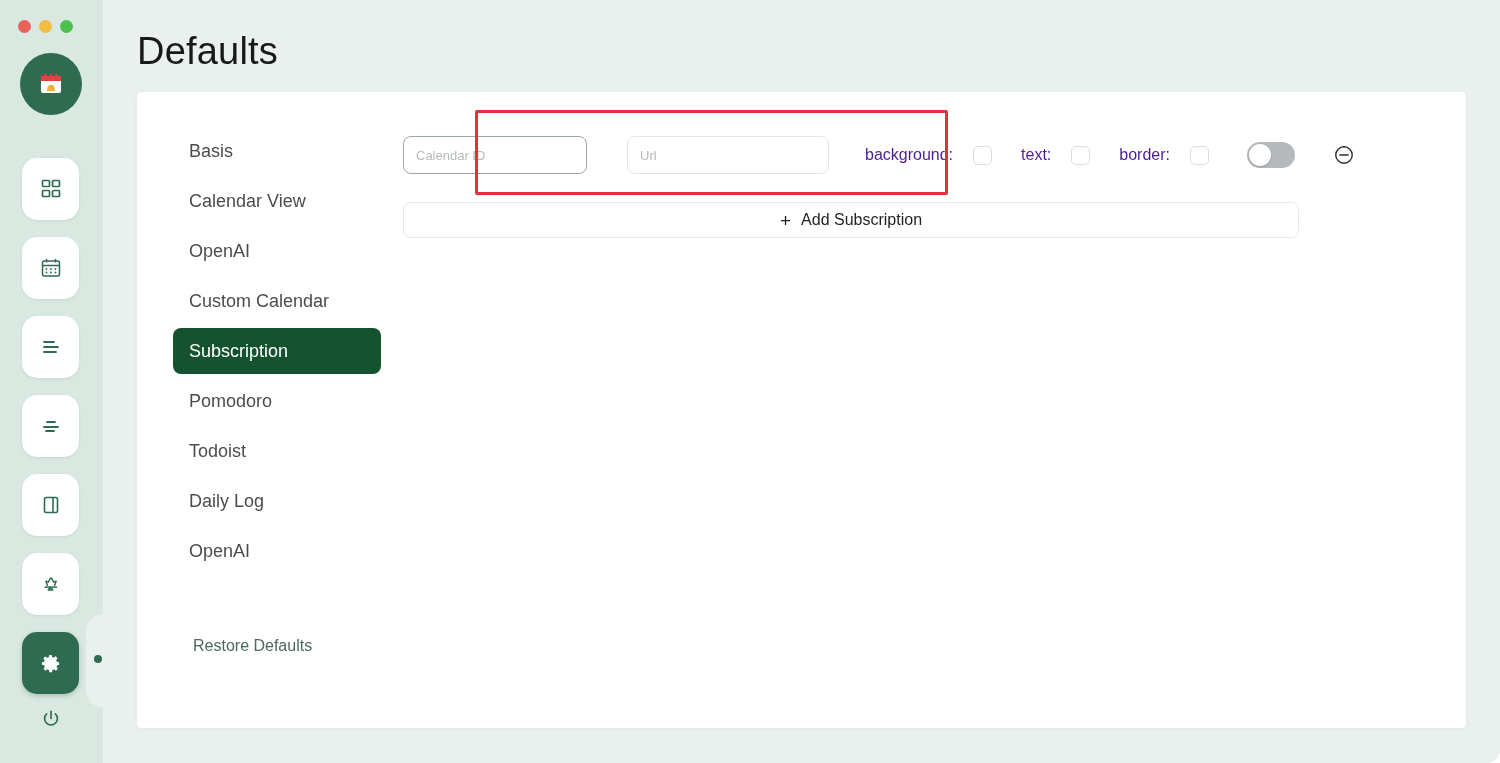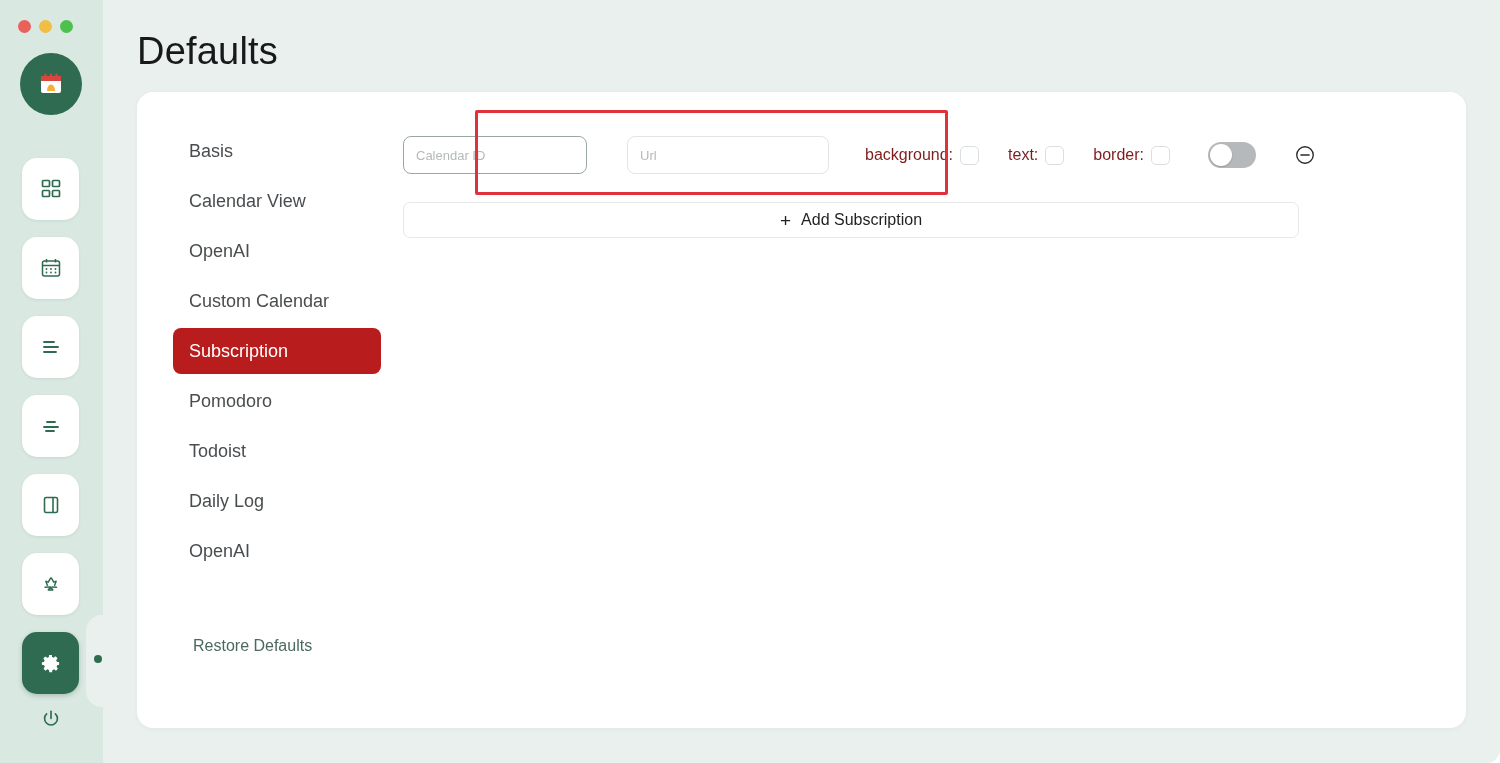--- a/index.html
+++ b/index.html
@@ -115,42 +115,42 @@
     font-weight: 400;
     color: #17191a;
     letter-spacing: 0.2px;
   }
 
   .card {
     position: absolute;
     left: 34px; top: 92px;
     width: 1329px; height: 636px;
     background: #ffffff;
-    border-radius: 16px;
+    border-radius: 4px;
     box-shadow: 0 1px 4px rgba(40,60,55,0.05);
   }
 
   
   .nav {
     position: absolute;
     left: 36px; top: 36px;
     width: 208px;
   }
   .nav-item {
     height: 46px;
     display: flex; align-items: center;
     padding-left: 16px;
     border-radius: 8px;
     font-size: 18px;
     color: #4a4d4f;
     cursor: pointer;
     margin-bottom: 4px;
   }
   .nav-item.active {
-    background: #b91c1c;
+    background: #14532d;
     color: #ffffff;
   }
 
   .restore {
     position: absolute;
     left: 56px; top: 545px;
     font-size: 16px;
     color: #4b6a5d;
     cursor: pointer;
   }
@@ -187,22 +187,22 @@
   }
 
   .swatch-group {
     display: flex; align-items: center;
     margin-left: 36px;
     gap: 29px;
   }
   .swatch-label {
     display: flex; align-items: center;
     font-size: 16px;
-    color: #7f1d1d;
-    gap: 7px;
+    color: #4c1d95;
+    gap: 20px;
     cursor: pointer;
   }
   .swatch {
     width: 19px; height: 19px;
     border-radius: 5px;
     border: 1px solid #dcdfe0;
     background: #ffffff;
     cursor: pointer;
   }
 

